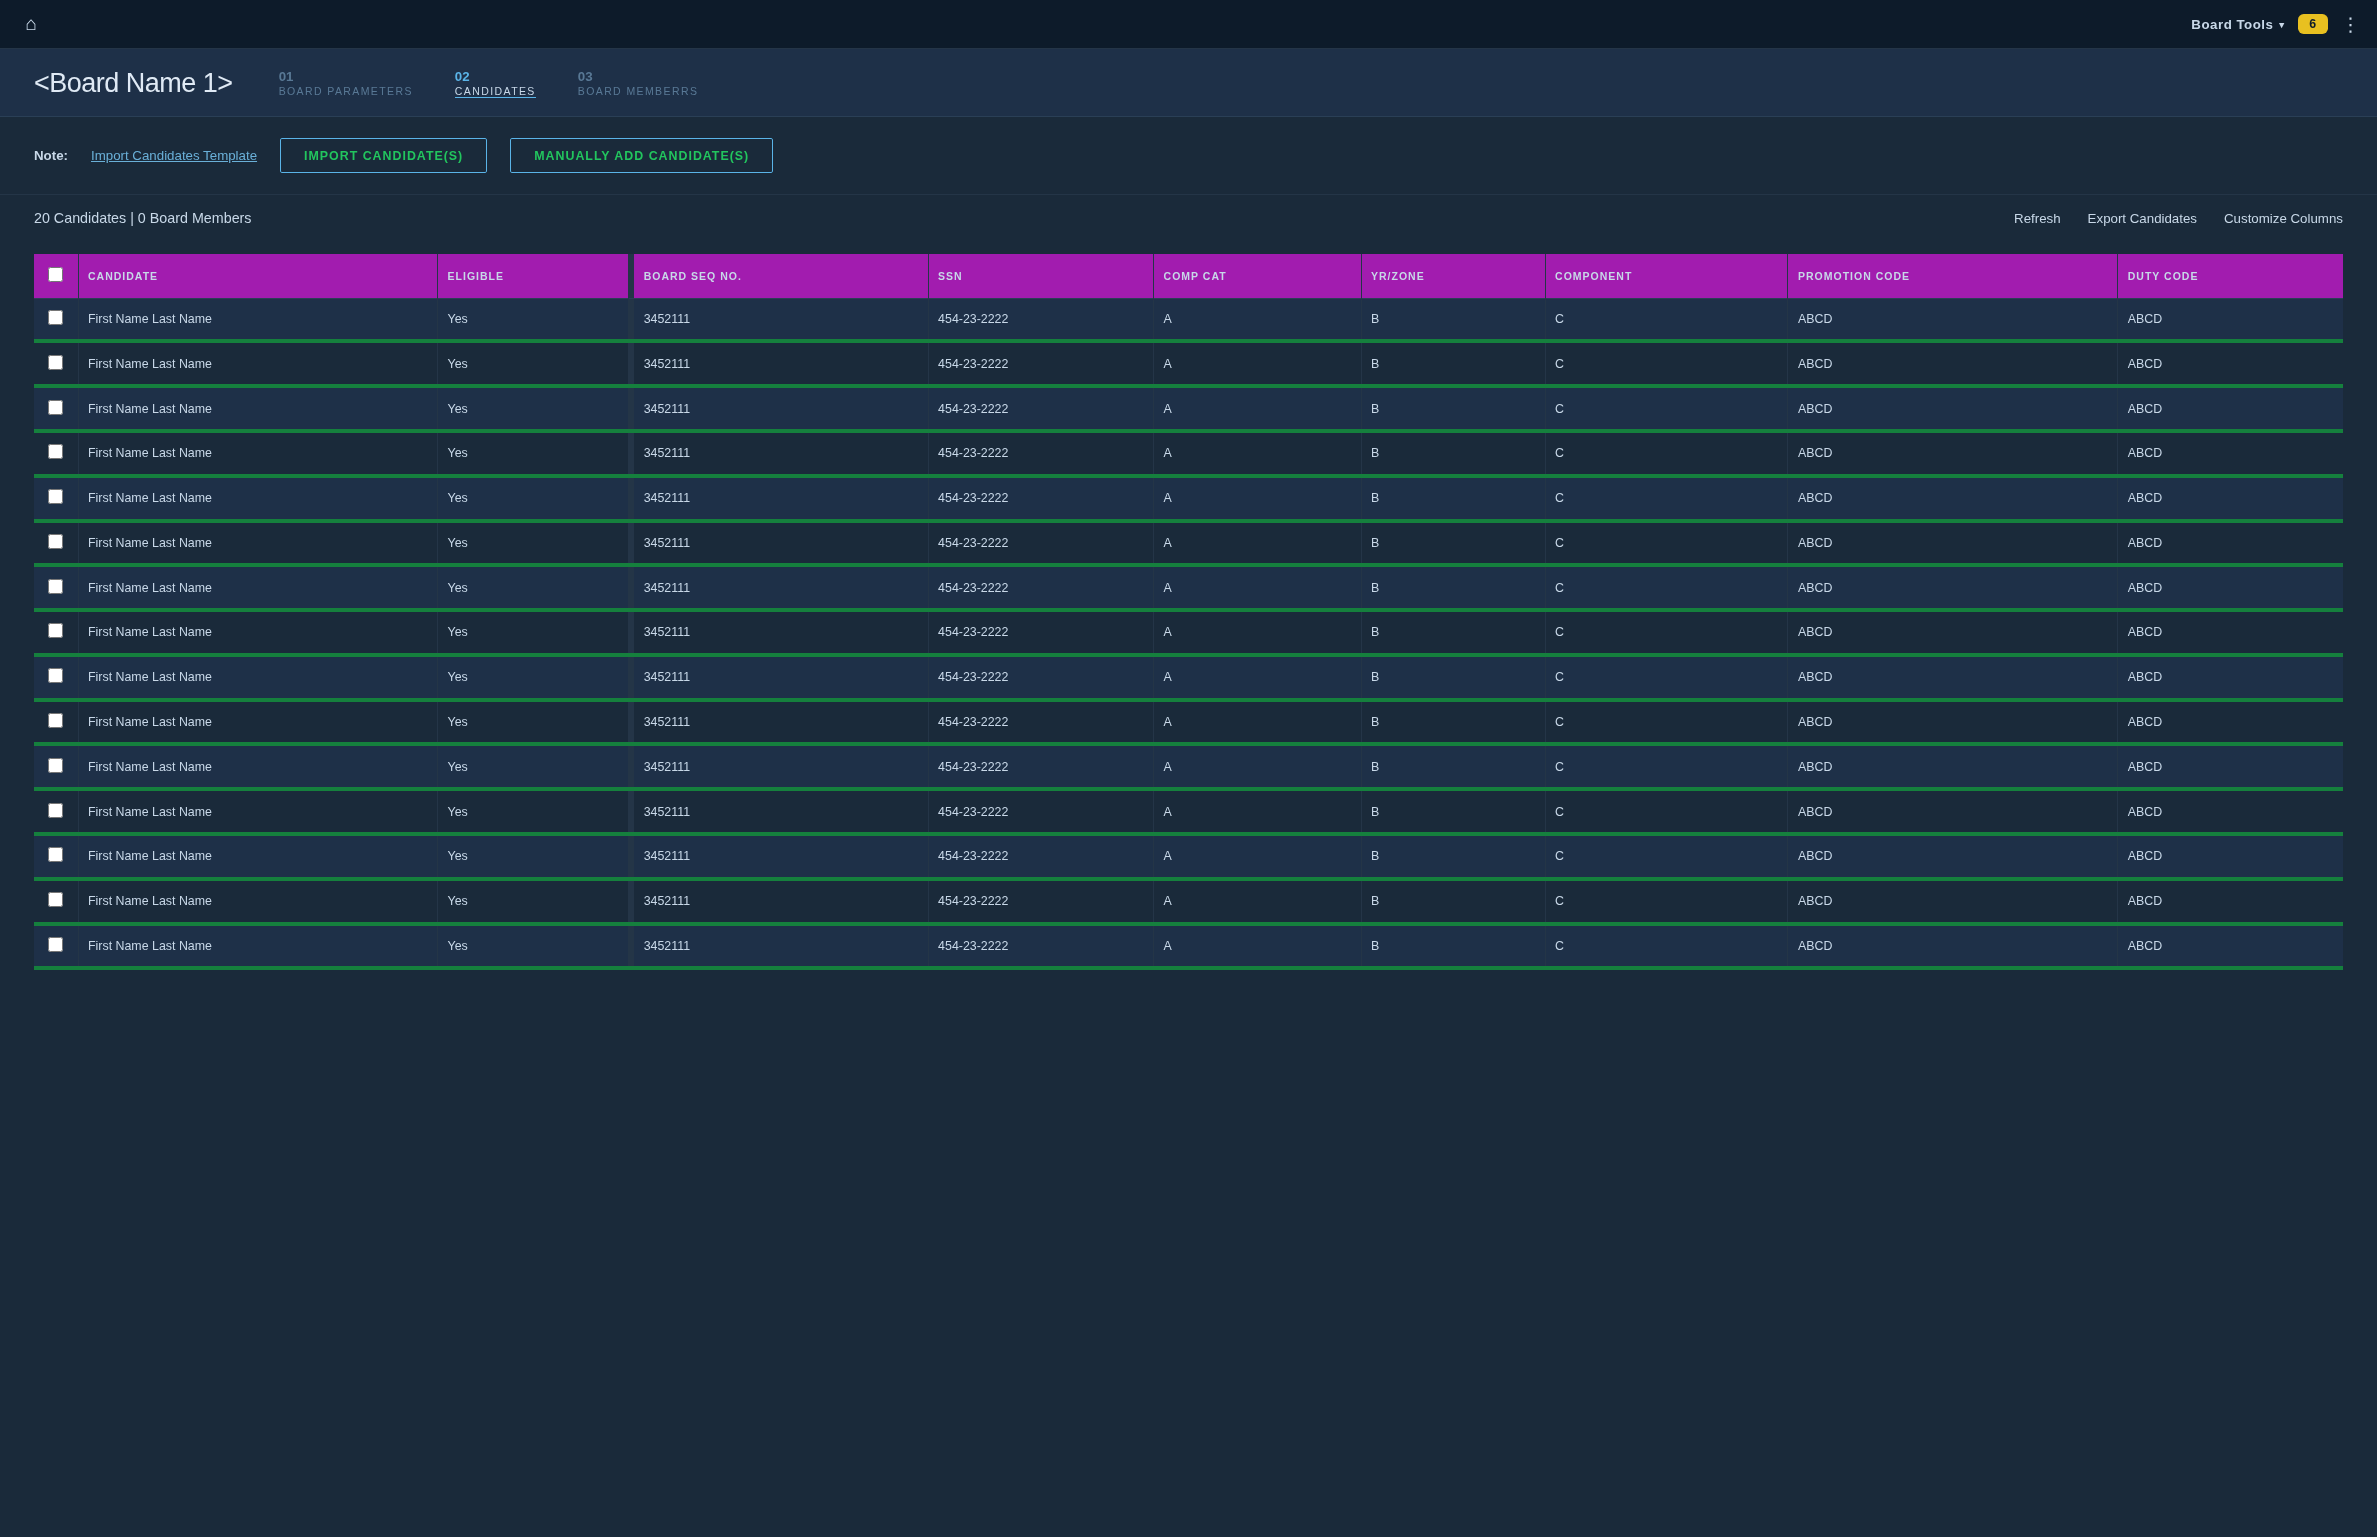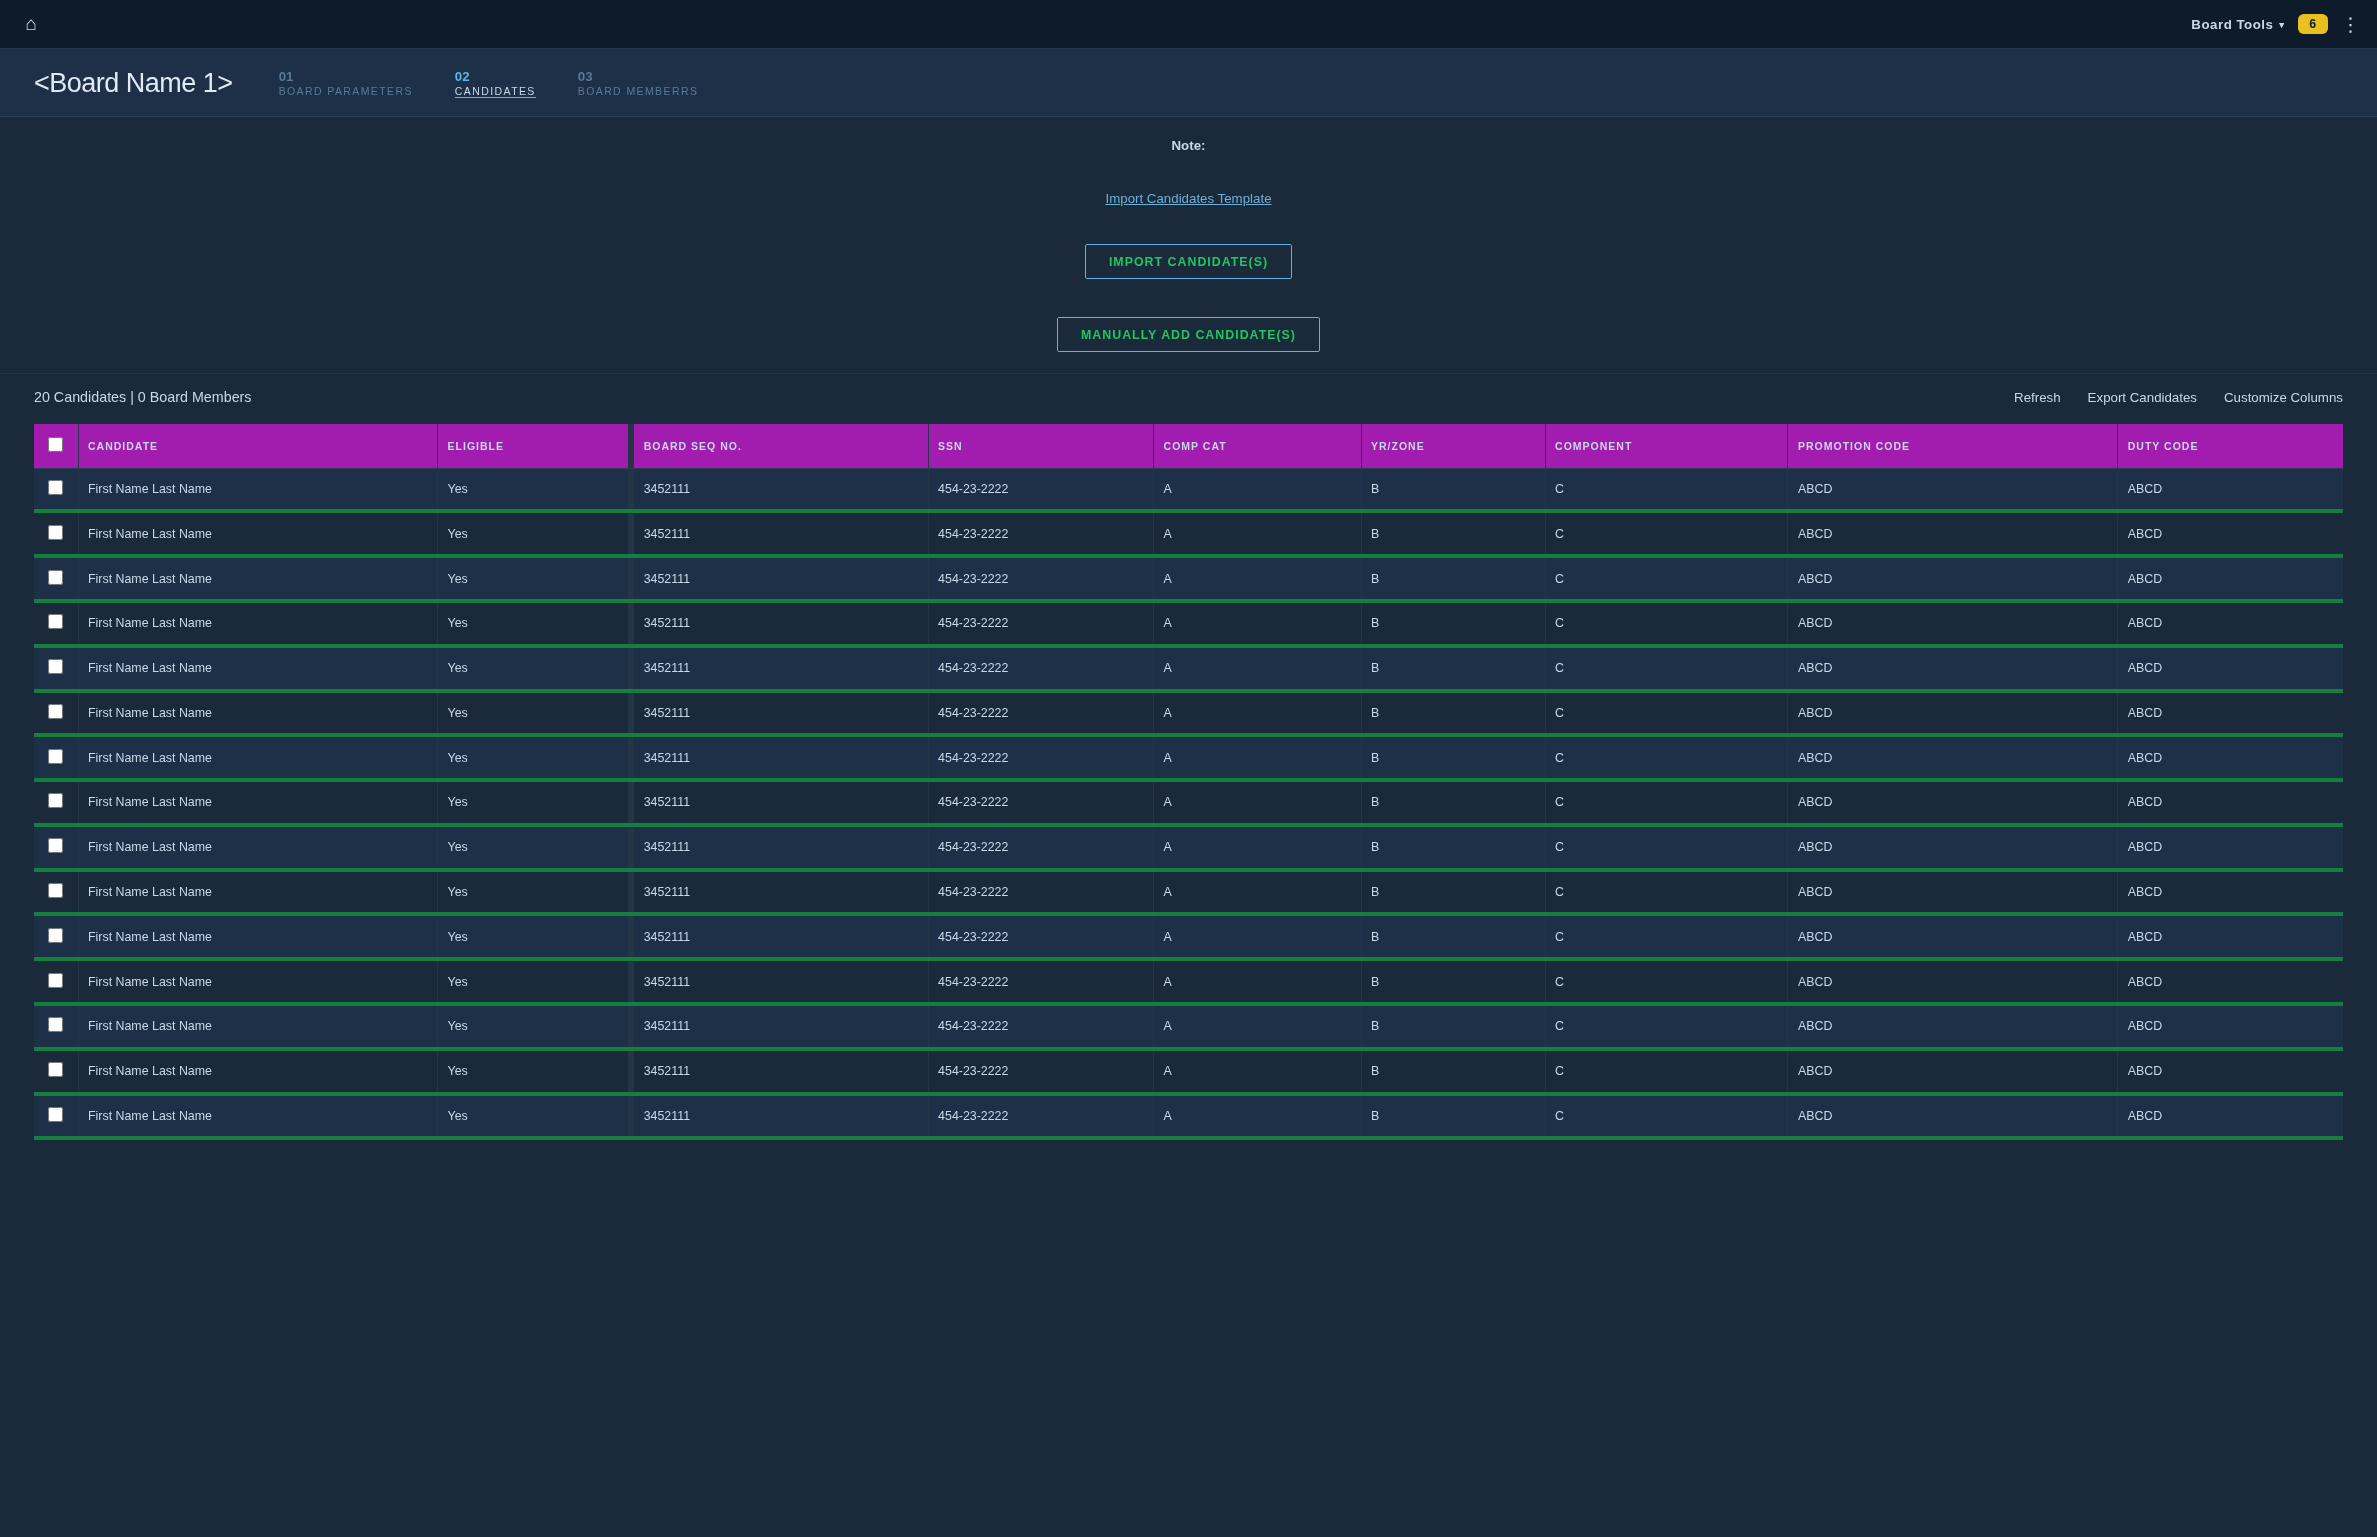--- a/index.html
+++ b/index.html
@@ -92,23 +92,22 @@
       margin-top: 1px;
     }
     .step.active .step-label { color: #c8d8e8; }
 
     
     .toolbar {
       padding: 21px 34px;
       background: #1a2a3a;
       display: flex;
       align-items: center;
-      gap: 38px;
+      gap: 23px;
       border-bottom: 1px solid #243547;
-      flex-direction: column;
     }
     .note-label {
       font-size: 13.3px;
       color: #c8d8e8;
       font-weight: 600;
     }
     .import-template-link {
       color: #6ab0d8;
       font-size: 13.3px;
       text-decoration: underline;
@@ -130,21 +129,21 @@
     }
 
     
     .table-area {
       padding: 15px 34px 34px 34px;
     }
     .table-meta-row {
       display: flex;
       justify-content: space-between;
       align-items: center;
-      margin-bottom: 19px;
+      margin-bottom: 28px;
     }
     .table-meta-text {
       font-size: 14.3px;
       color: #c8d8e8;
     }
     .table-actions {
       display: flex;
       gap: 27px;
       align-items: center;
     }

